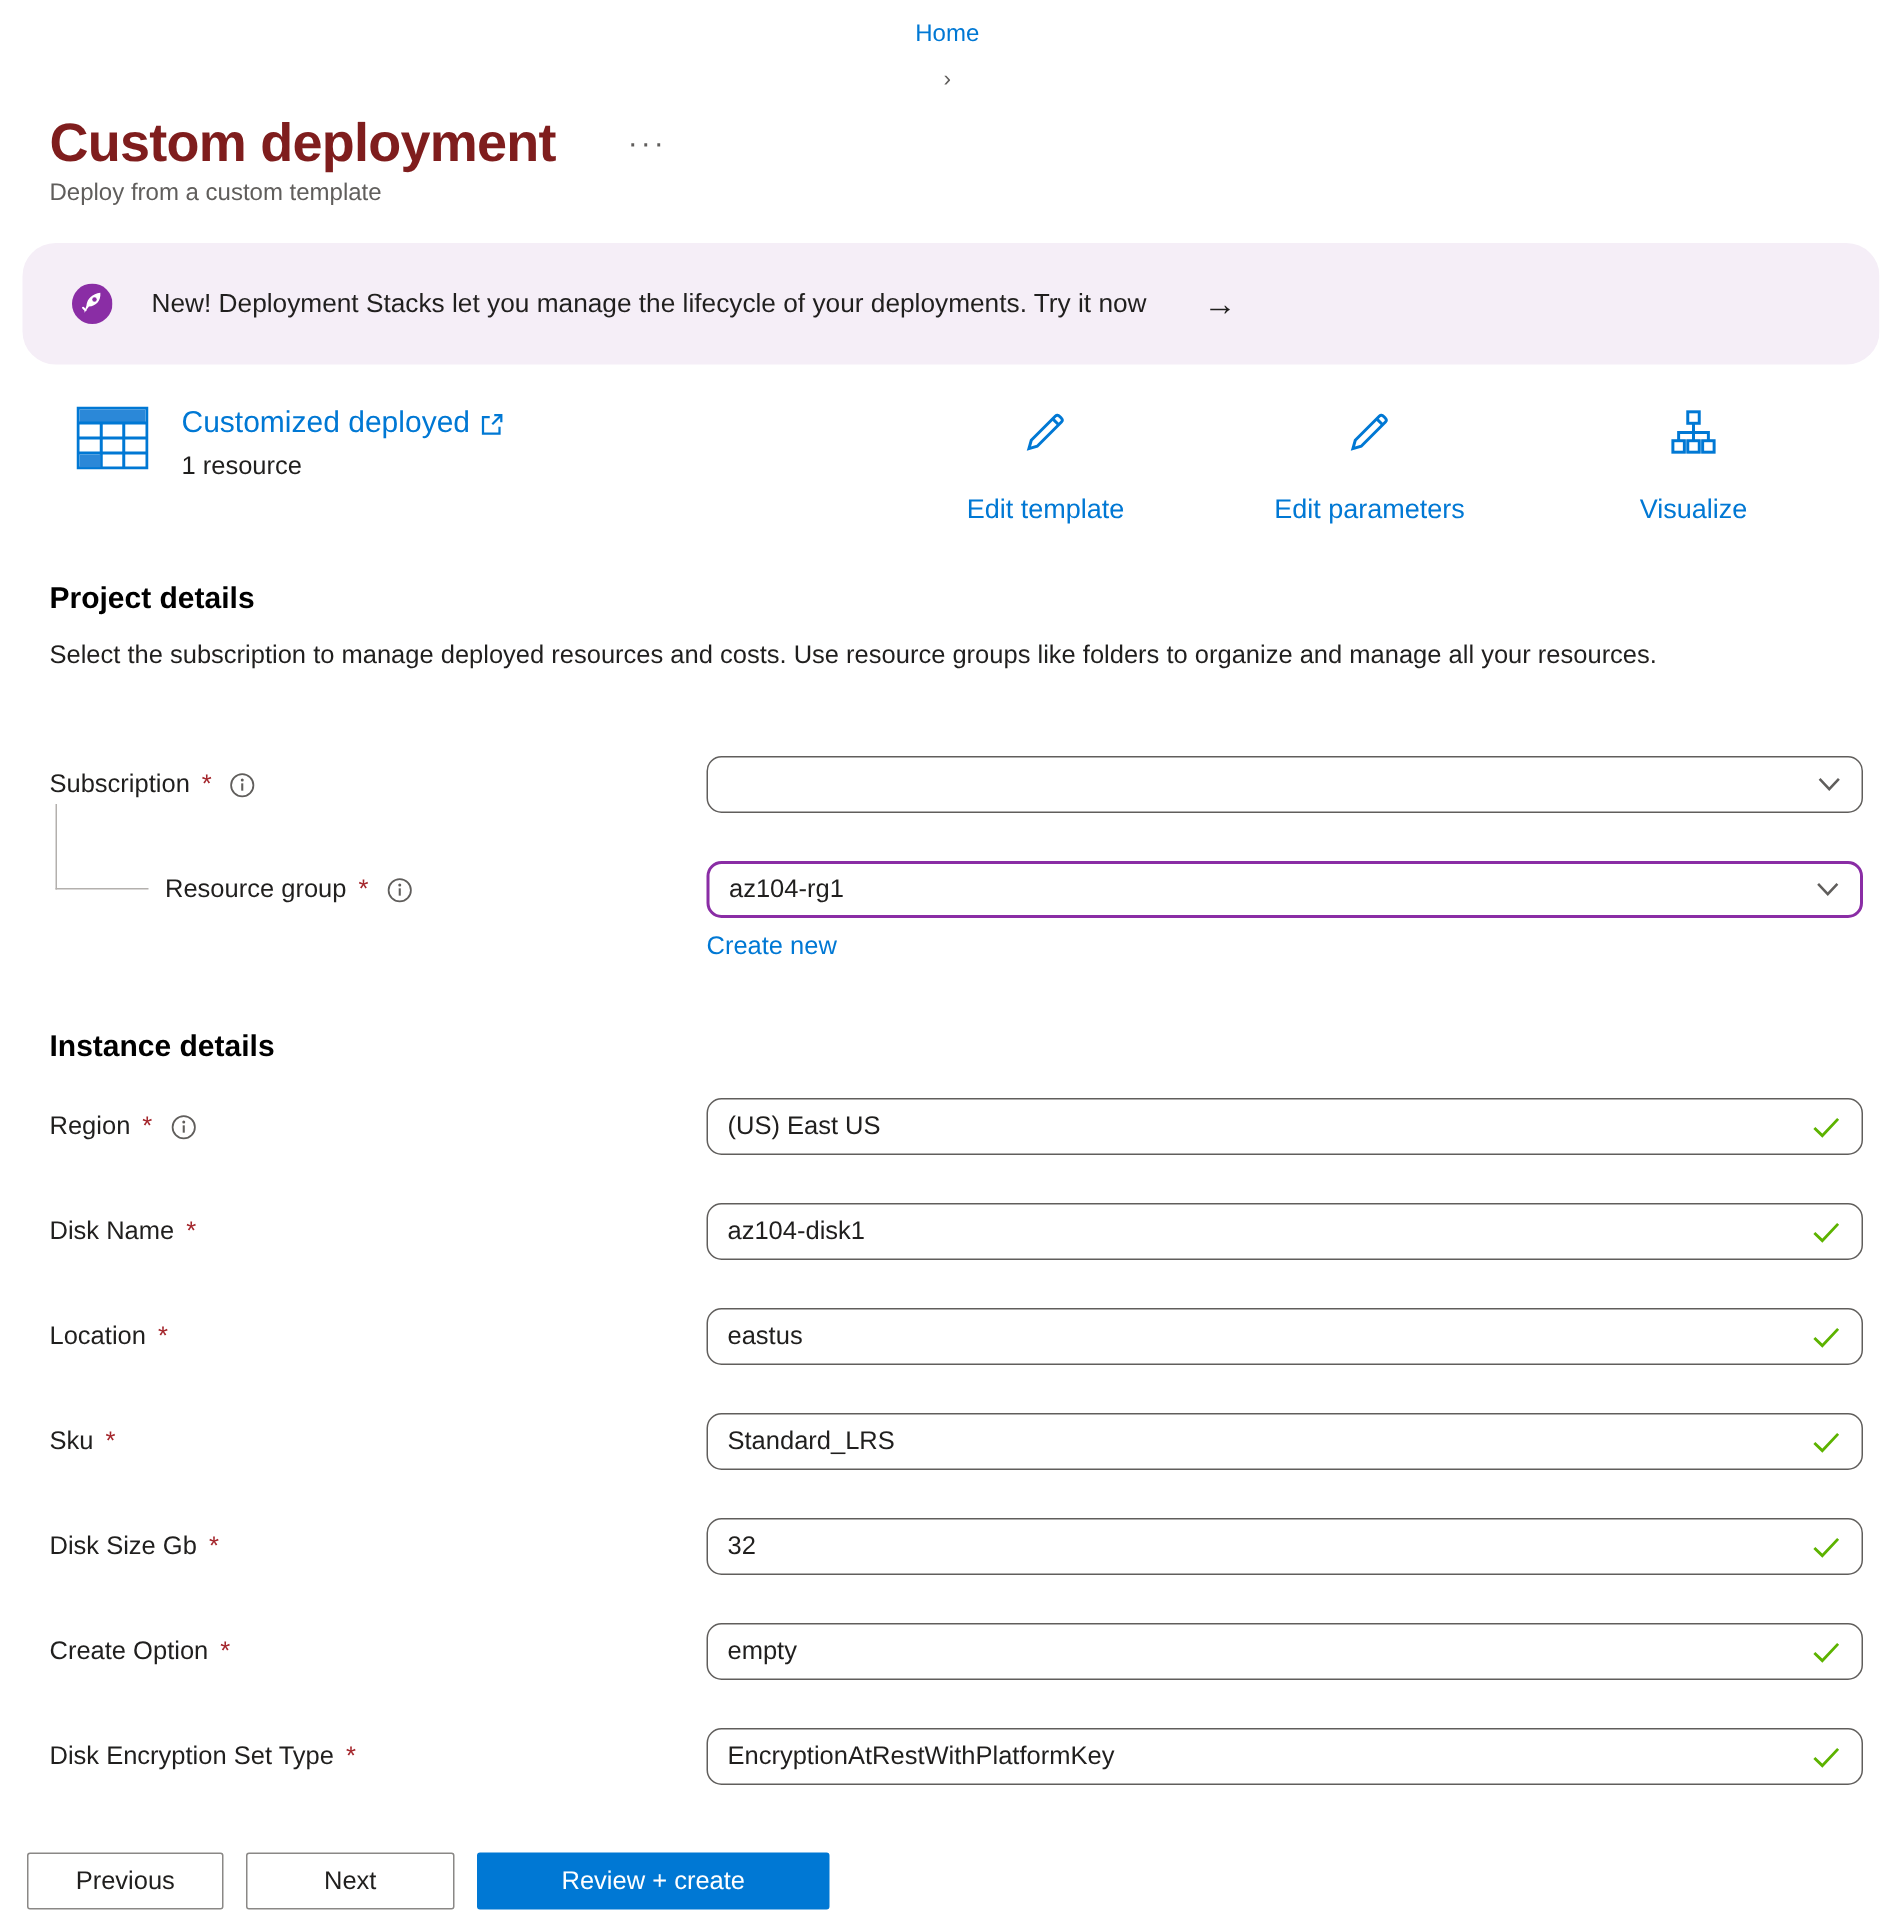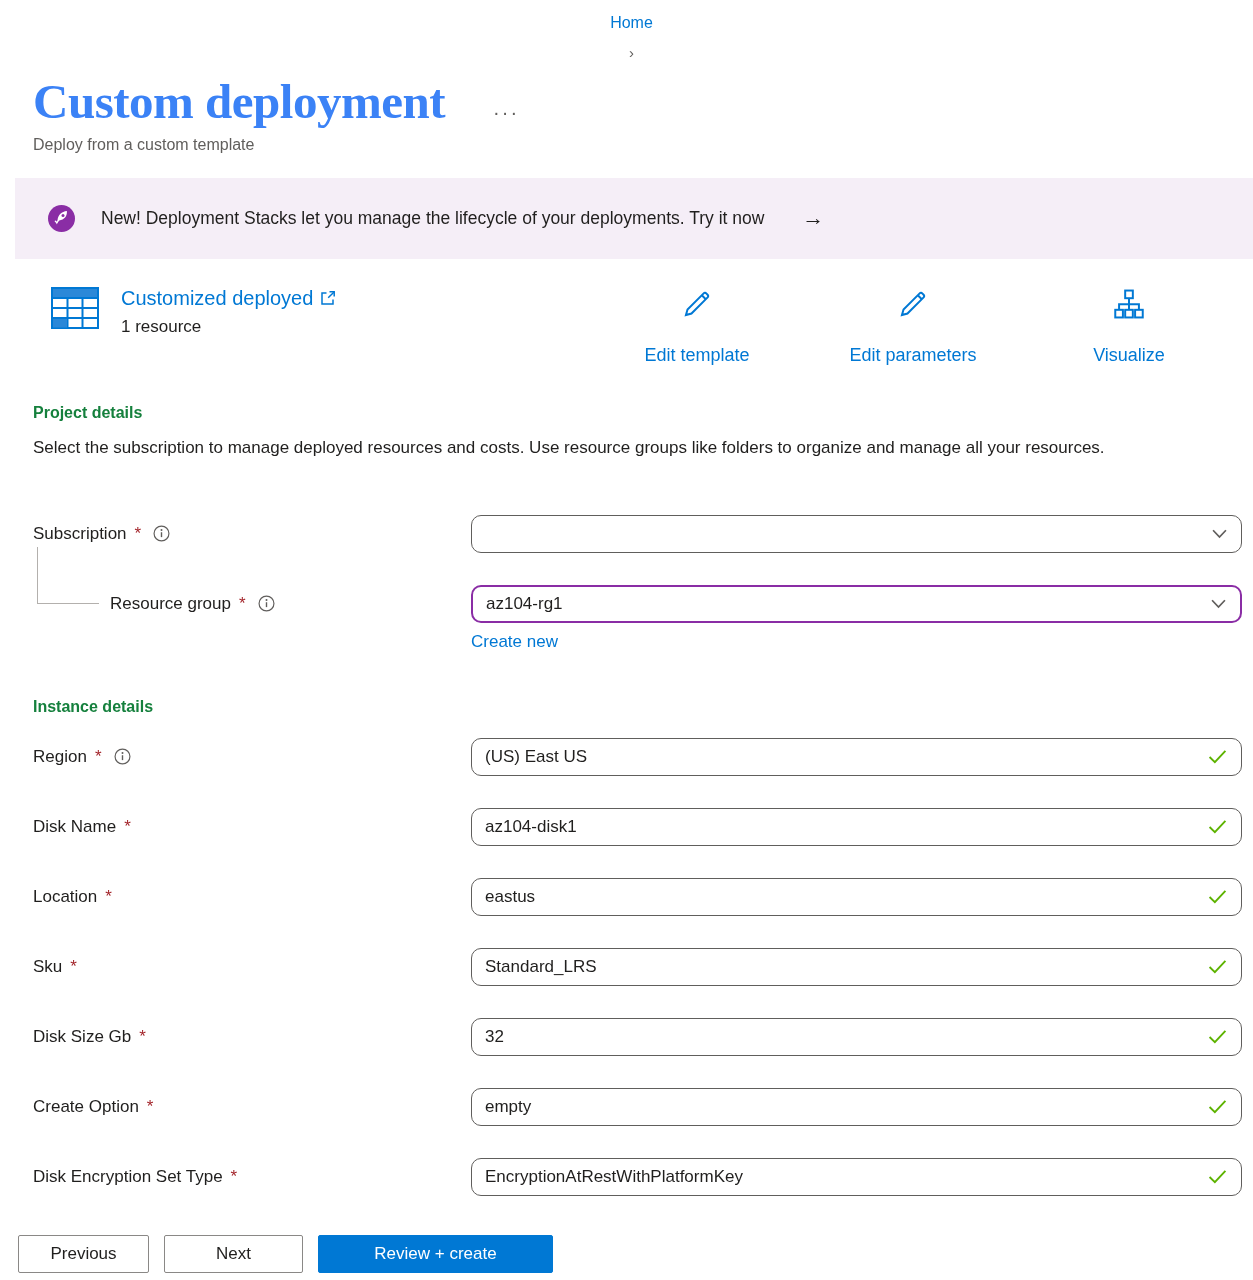--- a/index.html
+++ b/index.html
@@ -12,46 +12,46 @@
   }
   .page { position:relative; width:1253px; height:1280px; overflow:hidden; padding:14px 11px 0 33px; }
 
   
   .breadcrumb { margin-left:-12px; font-size:16px; display:flex; align-items:center; gap:10px;flex-direction:column; }
   .breadcrumb .crumb { color:#0078d4; text-decoration:none; cursor:pointer; }
   .breadcrumb .sep { color:#605e5c; font-size:15px; margin-top:2px; }
 
   
   .title-row { display:flex; align-items:flex-end; gap:48px; margin-top:12px; }
-  .page-title { font-size:49px; font-weight:700; color:#3b82f6; letter-spacing:-0.5px; line-height:1.2;font-family:Liberation Serif, serif; }
+  .page-title { font-size:36px; font-weight:700; color:#7f1d1d; letter-spacing:-0.5px; line-height:1.2; }
   .more-btn { color:#605e5c; font-size:20px; letter-spacing:2px; padding-bottom:8px; cursor:pointer; }
   .subtitle { margin-top:4px; font-size:16px; color:#605e5c; }
 
   
   .banner {
     margin:24px -11px 0 -18px;
     height:81px; background:#f5eef7;
     display:flex; align-items:center; gap:26px;
-    padding-left:33px; font-size:17.5px; color:#201f1e;
+    padding-left:33px; font-size:17.5px; color:#201f1e;border-radius:22px;
   }
   .banner .arrow { font-size:22px; margin-left:12px; color:#201f1e; cursor:pointer; }
   .rocket { width:27px; height:27px; flex:0 0 27px; }
 
   
   .template-row { display:flex; align-items:flex-start; margin-top:28px; }
   .template-icon { width:48px; height:42px; margin-left:18px; }
   .template-info { margin-left:22px; }
   .template-link { display:inline-flex; align-items:center; gap:7px; color:#0078d4; font-size:20px; text-decoration:none; cursor:pointer; }
   .template-resources { margin-top:7px; font-size:17px; color:#201f1e; }
   .actions { margin-left:auto; margin-right:5px; display:flex; width:648px; }
   .action { width:216px; display:flex; flex-direction:column; align-items:center; gap:24px; cursor:pointer; }
   .action-label { color:#0078d4; font-size:18px; }
 
   
-  .section-heading { font-size:16px; font-weight:700; color:#15803d; }
+  .section-heading { font-size:20px; font-weight:700; color:#000000; }
   .project-heading { margin-top:38px; }
   .section-desc { margin-top:13px; font-size:17px; line-height:26px; color:#201f1e; max-width:1160px; }
 
   
   .project-fields { position:relative; margin-top:54px; }
   .field-row { display:grid; grid-template-columns:438px 1fr; align-items:center; margin-bottom:32px; }
   .field-row.align-top { align-items:start; }
   .field-label { display:flex; align-items:center; gap:8px; font-size:17px; color:#201f1e; }
   .field-label.lbl-h { height:38px; }
   .req { color:#a4262c; font-size:17px; }

